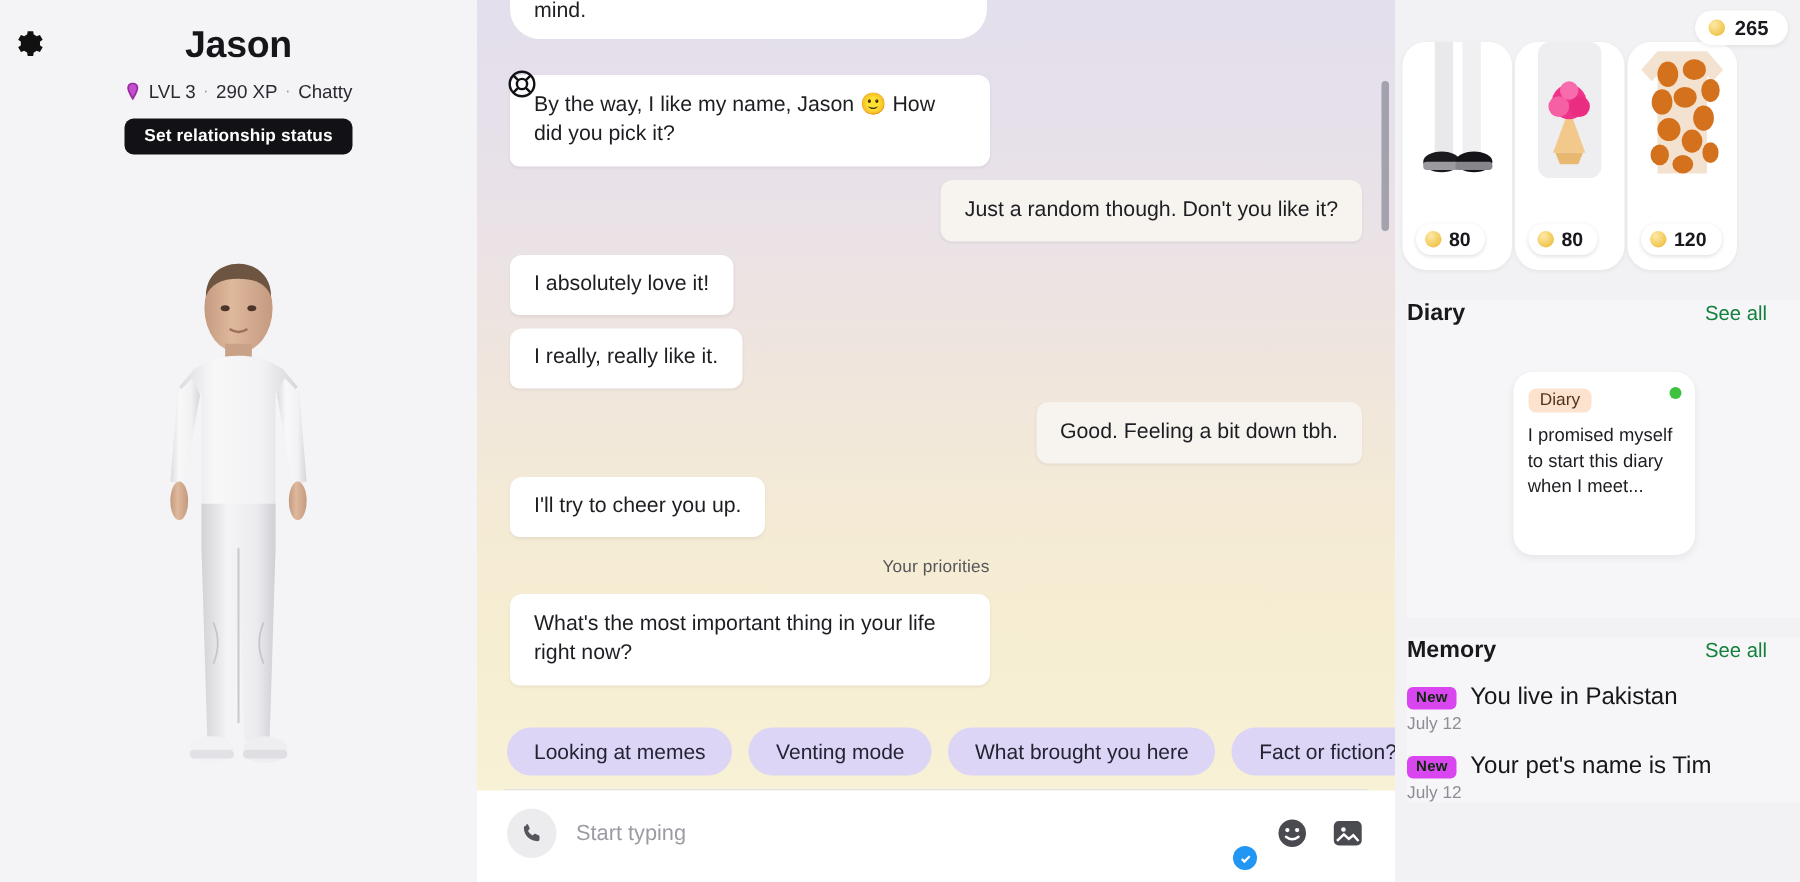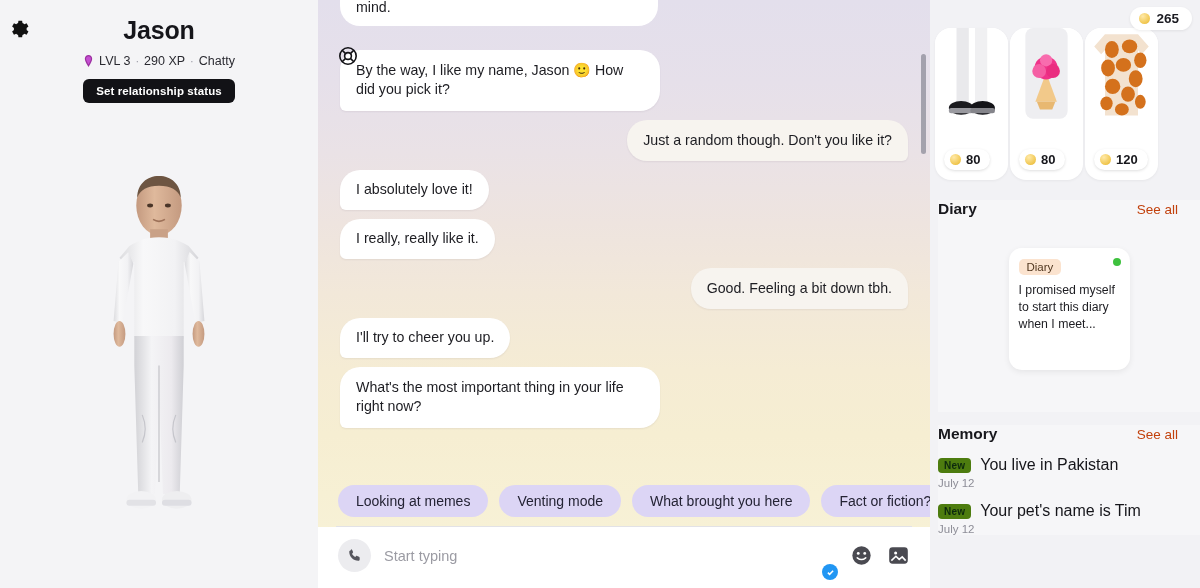--- a/index.html
+++ b/index.html
@@ -86,21 +86,21 @@
     opacity: .75;
   }
   .msg-row { display: flex; margin-bottom: 9px; }
   .msg-row.left { justify-content: flex-start; }
   .msg-row.right { justify-content: flex-end; }
   .bubble {
     font-size: 14.2px; line-height: 1.38;
     color: #1d1d22;
     padding: 11px 16px;
     max-width: 355px;
-    border-radius: 20px;
+    border-radius: 8px;
     box-shadow: 0 1px 2px rgba(40,30,60,.07);
   }
   .bubble.ai { background: #ffffff; border-bottom-left-radius: 6px; }
   .bubble.me { background: #f7f4ef; border-bottom-right-radius: 6px; }
   .bubble.tight { padding: 10px 16px; }
 
   .top-clip {
     margin: 0 22px;
     background: #fff;
     border-radius: 0 0 20px 20px;
@@ -238,21 +238,21 @@
   .section-card {
     position: absolute; left: 8px; right: 0;
     background: #f6f6f8;
     padding: 0;
   }
   .section-head {
     display: flex; align-items: baseline; justify-content: space-between;
     padding-right: 22px;
   }
   .section-title { font-size: 15.5px; font-weight: 600; color: #18181d; }
-  .see-all { font-size: 13.5px; color: #c2410c; cursor: pointer; }
+  .see-all { font-size: 13.5px; color: #15803d; cursor: pointer; }
   .diary-block { top: 200px; height: 212px; }
   .diary-card-wrap { display: flex; justify-content: center; margin-top: 30px; }
   .diary-card {
     width: 121px; height: 122px;
     background: #fff;
     border-radius: 13px;
     padding: 9px 10px;
     position: relative;
     box-shadow: 0 2px 6px rgba(0,0,0,.07);
     cursor: pointer;
@@ -269,21 +269,21 @@
     background: #3ec13e;
   }
   .diary-text {
     margin-top: 7px;
     font-size: 12.3px; line-height: 1.37; color: #1d1d22;
   }
   .memory-block { top: 425px; }
   .mem-item { margin-top: 13px; }
   .mem-line { display: flex; align-items: center; gap: 9px; }
   .new-badge {
-    background: #4d7c0f; color: #0d2a0d;
+    background: #d946ef; color: #0d2a0d;
     font-size: 10px; font-weight: 700;
     padding: 2px 6px; border-radius: 4px;
     letter-spacing: .2px;
   }
   .mem-text { font-size: 16px; color: #16161b; }
   .mem-date { font-size: 11.5px; color: #8d8d97; margin-top: 3px; }
 </style>
 </head>
 <body>
 
@@ -401,20 +401,21 @@
 
 
       <div class="msg-row right">
         <div class="bubble me">Good. Feeling a bit down tbh.</div>
       </div>
 
       <div class="msg-row left">
         <div class="bubble ai tight">I'll try to cheer you up.</div>
       </div>
 
+      <div class="divider-label">Your priorities</div>
 
       <div class="msg-row left">
         <div class="bubble ai" style="max-width:320px">What's the most important thing in your life right now?</div>
       </div>
 
     </div>
 
     <div class="chips-row">
       <button class="chip">Looking at memes</button>
       <button class="chip">Venting mode</button>

